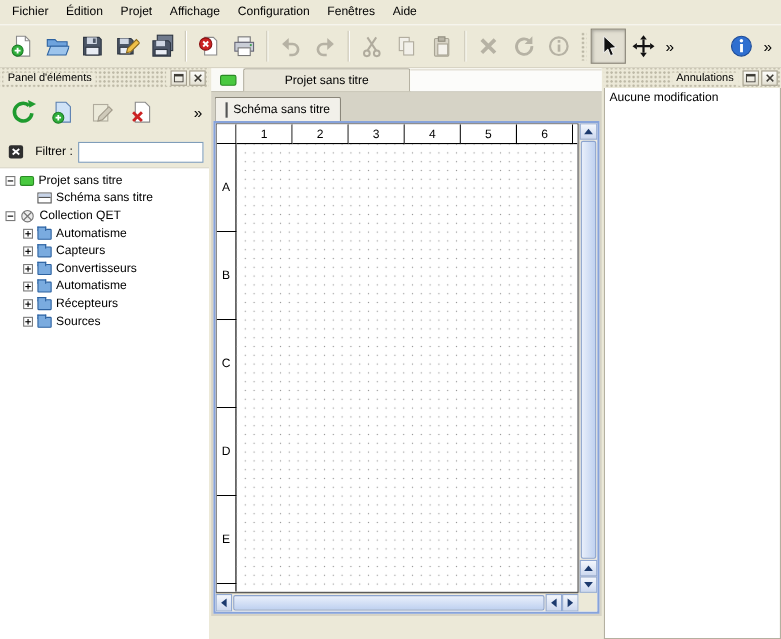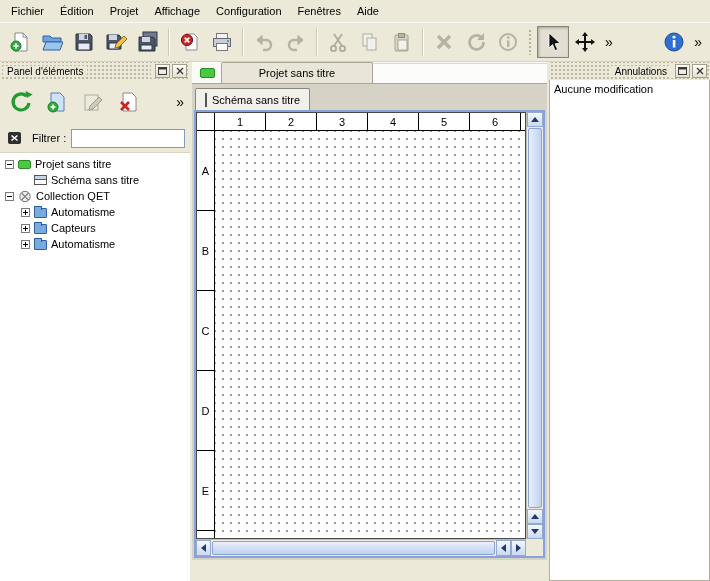--- a/index.html
+++ b/index.html
@@ -445,21 +445,42 @@
         <span class="tree-icon">
             <span class="i-folder"></span>
           </span>
         <span class="tree-label">Capteurs</span>
       </div>
       <div class="tree-row lvl1">
         <span class="exp plus"></span>
         <span class="tree-icon">
             <span class="i-folder"></span>
           </span>
+        <span class="tree-label">Convertisseurs</span>
+      </div>
+      <div class="tree-row lvl1">
+        <span class="exp plus"></span>
+        <span class="tree-icon">
+            <span class="i-folder"></span>
+          </span>
         <span class="tree-label">Automatisme</span>
+      </div>
+      <div class="tree-row lvl1">
+        <span class="exp plus"></span>
+        <span class="tree-icon">
+            <span class="i-folder"></span>
+          </span>
+        <span class="tree-label">Récepteurs</span>
+      </div>
+      <div class="tree-row lvl1">
+        <span class="exp plus"></span>
+        <span class="tree-icon">
+            <span class="i-folder"></span>
+          </span>
+        <span class="tree-label">Sources</span>
       </div>
     </div>
   </div>
 
   <div class="mdi">
     <div class="project-window">
       <div class="mdi-tabbar">
         <span class="mdi-proj-icon"></span>
         <div class="mdi-tab">
           <span>Projet sans titre</span>

